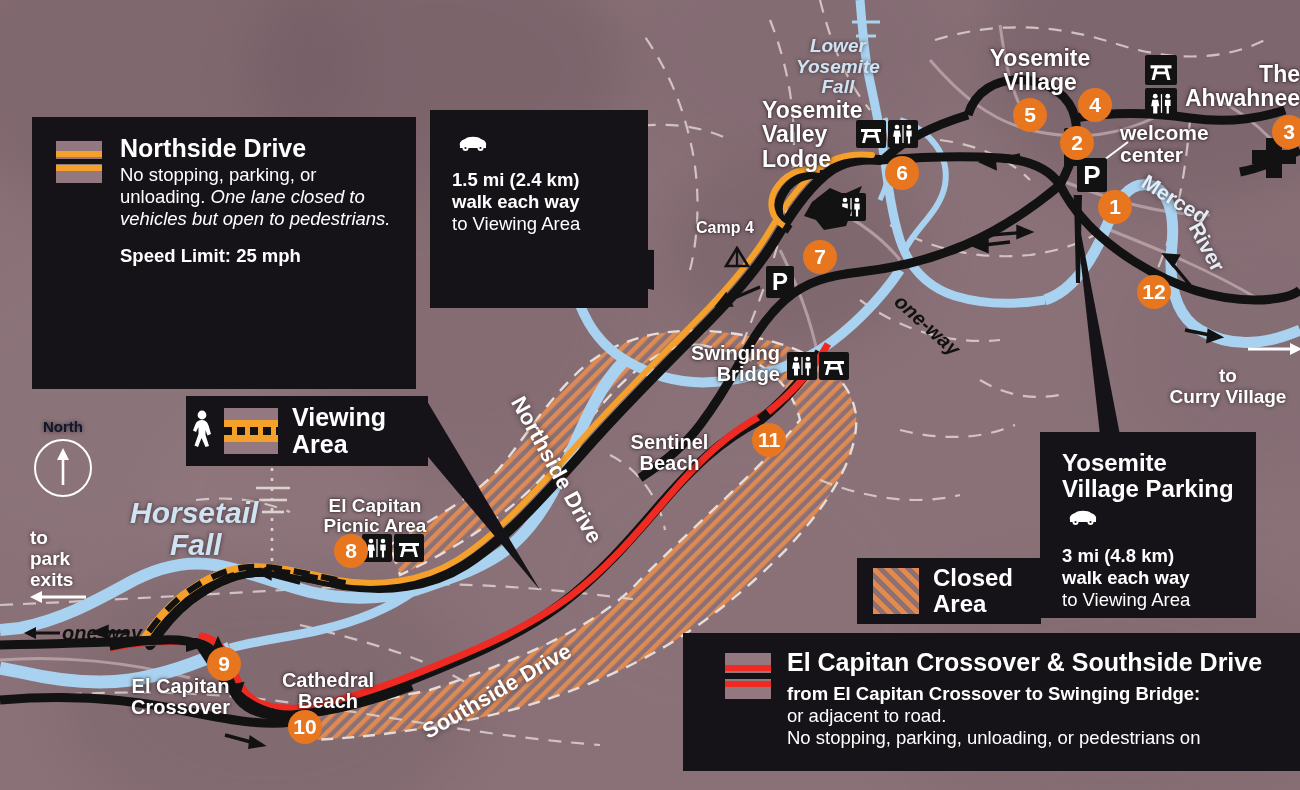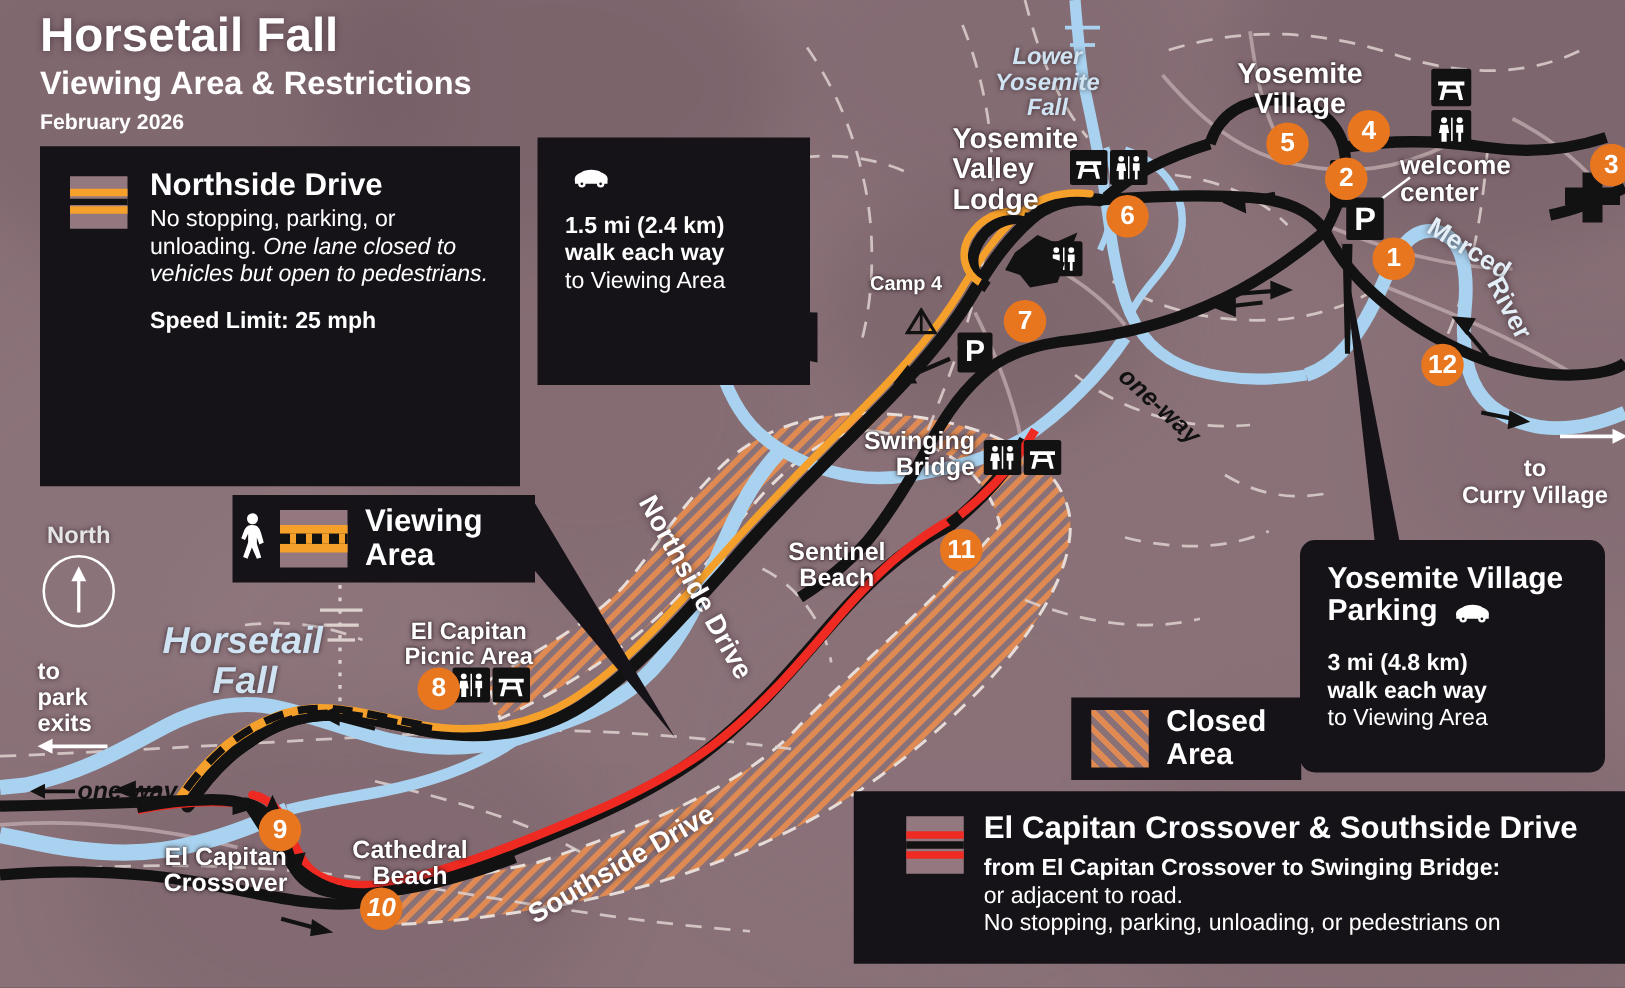--- a/index.html
+++ b/index.html
@@ -41,21 +41,21 @@
   .panel h3{margin:0;font-size:25px;font-weight:bold;line-height:1.08;}
   .panel .sub{font-size:18.5px;font-weight:bold;line-height:1.2;}
   .panel .body{font-size:18.5px;font-weight:normal;line-height:1.2;}
   .panel .ital{font-style:italic;}
 
   .swatch{background:#93797f;flex:none;position:relative;}
   .swatch .bar{position:absolute;left:0;right:0;}
 
   
   .northwrap{position:absolute;}
-  .northwrap .ntxt{color:#e5e5e5;font-size:19px;font-weight:bold;text-align:center;
+  .northwrap .ntxt{color:#0f172a;font-size:15px;font-weight:bold;text-align:center;
       text-shadow:0 0 4px rgba(40,28,32,.8);}
   .ncircle{width:54px;height:54px;border:2.5px solid #fff;border-radius:50%;
       margin:4px auto 0;position:relative;}
 
   .dirlbl{position:absolute;color:#fff;font-weight:bold;font-size:19px;
       text-shadow:0 0 4px rgba(40,28,32,.85);line-height:1.1;}
 </style>
 </head>
 <body>
 
@@ -257,20 +257,21 @@
       <path d="M1073,192 L1100,435 L1120,435 Z"></path>
     </g>
   </svg>
 
   <div class="water-lbl" style="left:796px;top:36px;font-size:19px;text-align:center;">Lower<br>Yosemite<br>Fall</div>
 
   <div class="lbl" style="left:762px;top:98px;font-size:23px;">Yosemite<br>Valley<br>Lodge</div>
 
   <div class="lbl ctr" style="left:975px;top:46px;font-size:23px;width:130px;">Yosemite<br>Village</div>
 
+  <div class="lbl right" style="left:1175px;top:62px;font-size:23px;width:125px;">The<br>Ahwahnee</div>
 
   <div class="lbl" style="left:1120px;top:122px;font-size:21px;">welcome<br>center</div>
   <svg style="position:absolute;left:1094px;top:140px;width:36px;height:30px;">
     <line x1="34" y1="2" x2="2" y2="26" stroke="#fff" stroke-width="2"></line>
   </svg>
 
   <div class="lbl" style="left:696px;top:220px;font-size:16px;">Camp 4</div>
 
   <div class="lbl right" style="left:660px;top:343px;font-size:20px;width:120px;">Swinging<br>Bridge</div>
 
@@ -423,30 +424,24 @@
 
   <div class="marker" style="left:1098px;top:190px;">1</div>
   <div class="marker" style="left:1060px;top:126px;">2</div>
   <div class="marker" style="left:1272px;top:115px;">3</div>
   <div class="marker" style="left:1078px;top:88px;">4</div>
   <div class="marker" style="left:1013px;top:98px;">5</div>
   <div class="marker" style="left:885px;top:156px;">6</div>
   <div class="marker" style="left:803px;top:240px;">7</div>
   <div class="marker" style="left:334px;top:534px;">8</div>
   <div class="marker" style="left:207px;top:647px;">9</div>
-  <div class="marker" style="left:288px;top:710px;font-style:italic;">10</div>
+  <div class="marker" style="left:288px;top:710px;">10</div>
   <div class="marker" style="left:752px;top:423px;">11</div>
   <div class="marker" style="left:1137px;top:275px;">12</div>
 
-  <div style="position:absolute;left:32px;top:10px;">
-    <div style="color:#fff;font-size:38px;font-weight:bold;line-height:1.05;
-                text-shadow:0 0 6px rgba(50,35,40,.6);">Horsetail Fall</div>
-    <div style="color:#fff;font-size:26px;font-weight:bold;line-height:1.15;margin-top:2px;">Viewing Area &amp; Restrictions</div>
-    <div style="color:#fff;font-size:17px;font-weight:bold;margin-top:6px;">February 2026</div>
-  </div>
 
   <div class="panel" style="left:32px;top:117px;width:384px;height:272px;padding:0;">
     <div style="display:flex;padding:18px 16px 0 24px;">
       <div class="swatch" style="width:46px;height:42px;margin-right:18px;margin-top:6px;">
         <div class="bar" style="top:10px;height:6px;background:#f5a02a;"></div>
         <div class="bar" style="top:18px;height:5px;background:#121212;"></div>
         <div class="bar" style="top:24px;height:6px;background:#f5a02a;"></div>
       </div>
       <div style="flex:1;">
         <h3>Northside Drive</h3>
@@ -489,21 +484,21 @@
       <span class="bar" style="top:12px;height:22px;background:#f5a02a;"></span>
       <span class="bar" style="top:19px;height:8px;background:#121212;
             background-image:repeating-linear-gradient(to right,#121212 0 8px,#f5a02a 8px 13px);"></span>
     </span>
     <span style="font-size:25px;font-weight:bold;line-height:1.1;">
       <span>Viewing</span><br>
       <span>Area</span>
     </span>
   </div>
 
-  <div class="panel" style="left:1040px;top:432px;width:244px;height:186px;border-radius:12px;">
+  <div class="panel" style="left:1040px;top:432px;width:216px;height:186px;">
     <div style="padding:18px 12px 0 22px;">
       <h3 style="font-size:24px;">
         <span>Yosemite Village Parking</span>
         <span style="display:inline-block;vertical-align:-3px;margin-left:5px;">
           <svg width="32" height="18" viewBox="0 0 32 18">
             <path d="M3,12 C2,8 5,6 8,5 C11,2 21,2 24,5 C27,6 30,8 29,12 L29,14 L3,14 Z" fill="#fff"></path>
             <circle cx="8.5" cy="14" r="3" fill="#fff"></circle>
               <circle cx="23.5" cy="14" r="3" fill="#fff"></circle>
             <circle cx="8.5" cy="14" r="1.1" fill="#151318"></circle>
               <circle cx="23.5" cy="14" r="1.1" fill="#151318"></circle>

